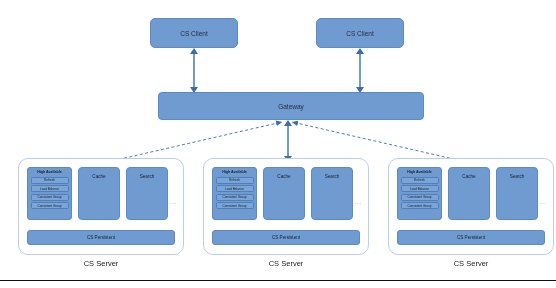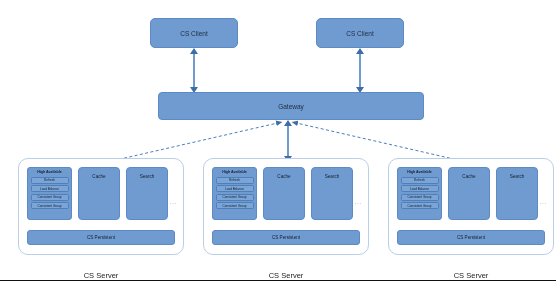--- a/index.html
+++ b/index.html
@@ -201,21 +201,20 @@
     box-sizing: border-box;
   }
 
   .server-caption {
     position: absolute;
     top: 259px;
     width: 166px;
     text-align: center;
     font-size: 7.5px;
     color: #1d1d1d;
-    margin-top: 12px;
   }
   #caption-0 { left: 18px; }
   #caption-1 { left: 203px; }
   #caption-2 { left: 388px; }
 
   #bottom-rule {
     position: absolute;
     left: 0;
     top: 280px;
     width: 556px;

